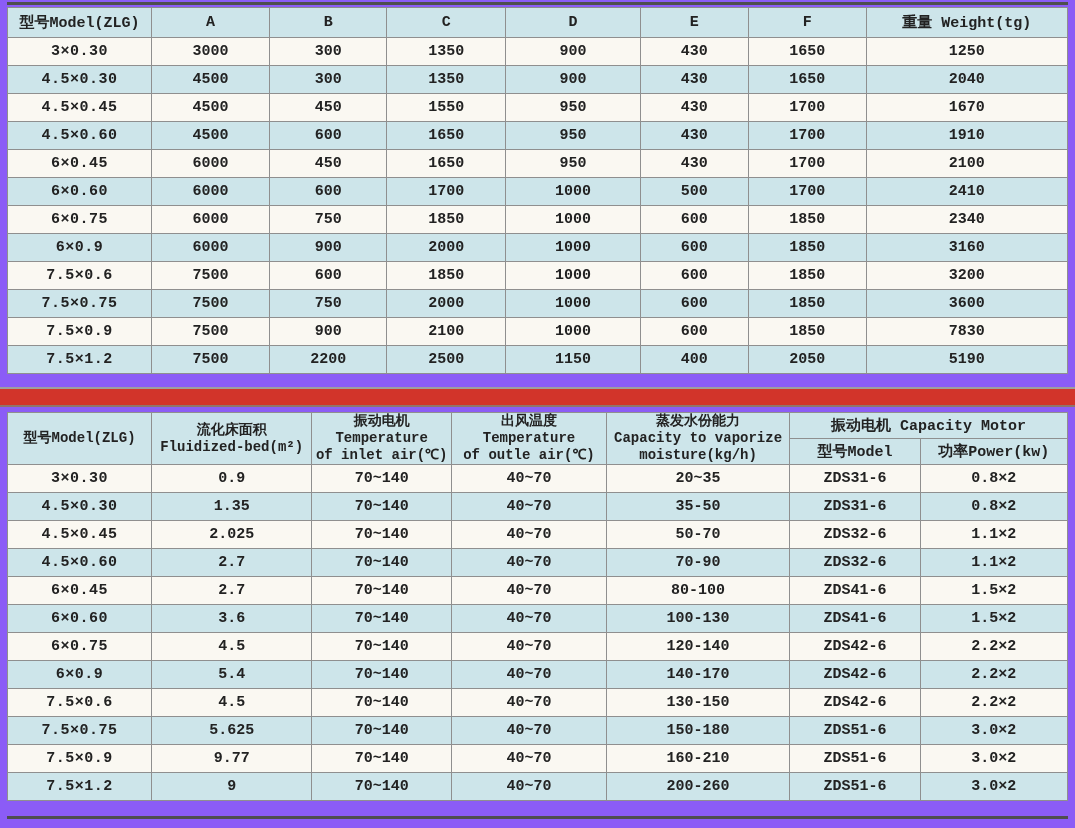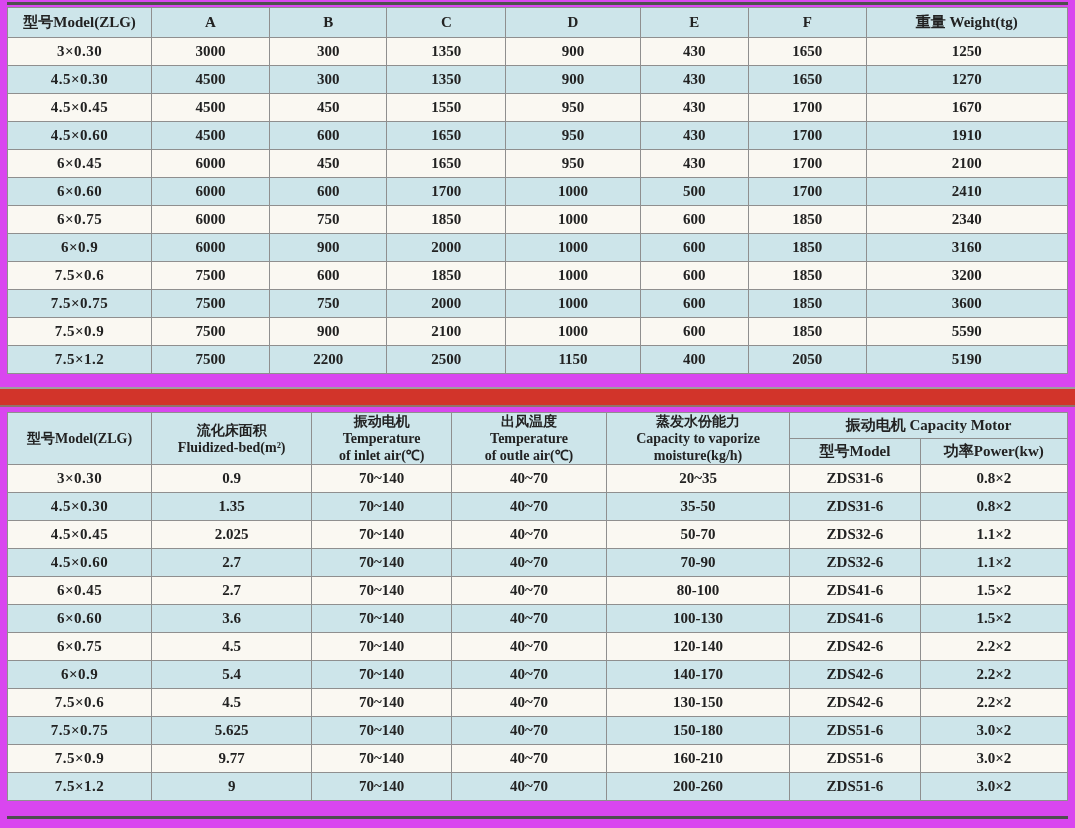--- a/index.html
+++ b/index.html
@@ -1,21 +1,21 @@
 <!DOCTYPE html>
 <html style="--accent_red: #d2342a; --stripe_blue: #cde5ea; --row_offwhite: #faf8f2; --border_gray: #8f8f8f; --rule_dark: #4e4e4e;"><head>
 <meta charset="utf-8">
 <style>
   * { margin:0; padding:0; box-sizing:border-box; }
   html,body { background:#ffffff; }
   .page {
     position:relative;
     width:1075px; height:828px;
-    background:#d946ef;
-    font-family:Liberation Serif, serif;
+    background:#8b5cf6;
+    font-family:Liberation Mono, monospace;
     color:#1e1e1e;
     overflow:hidden;
   }
   .rule {
     position:absolute; left:7px; width:1061px; height:3px;
     background:#4e4e4e;
   }
   .rule-top { top:2px; }
   .rule-bottom { top:816px; }
   table {
@@ -93,21 +93,21 @@
           <td data-name="table-cell">1250</td>
         </tr>
         <tr data-name="table-row">
           <td data-name="model-cell">4.5×0.30</td>
           <td data-name="table-cell">4500</td>
           <td data-name="table-cell">300</td>
           <td data-name="table-cell">1350</td>
           <td data-name="table-cell">900</td>
           <td data-name="table-cell">430</td>
           <td data-name="table-cell">1650</td>
-          <td data-name="table-cell">1270</td>
+          <td data-name="table-cell">2040</td>
         </tr>
         <tr data-name="table-row">
           <td data-name="model-cell">4.5×0.45</td>
           <td data-name="table-cell">4500</td>
           <td data-name="table-cell">450</td>
           <td data-name="table-cell">1550</td>
           <td data-name="table-cell">950</td>
           <td data-name="table-cell">430</td>
           <td data-name="table-cell">1700</td>
           <td data-name="table-cell">1670</td>
@@ -183,21 +183,21 @@
           <td data-name="table-cell">3600</td>
         </tr>
         <tr data-name="table-row">
           <td data-name="model-cell">7.5×0.9</td>
           <td data-name="table-cell">7500</td>
           <td data-name="table-cell">900</td>
           <td data-name="table-cell">2100</td>
           <td data-name="table-cell">1000</td>
           <td data-name="table-cell">600</td>
           <td data-name="table-cell">1850</td>
-          <td data-name="table-cell">5590</td>
+          <td data-name="table-cell">7830</td>
         </tr>
         <tr data-name="table-row">
           <td data-name="model-cell">7.5×1.2</td>
           <td data-name="table-cell">7500</td>
           <td data-name="table-cell">2200</td>
           <td data-name="table-cell">2500</td>
           <td data-name="table-cell">1150</td>
           <td data-name="table-cell">400</td>
           <td data-name="table-cell">2050</td>
           <td data-name="table-cell">5190</td>

